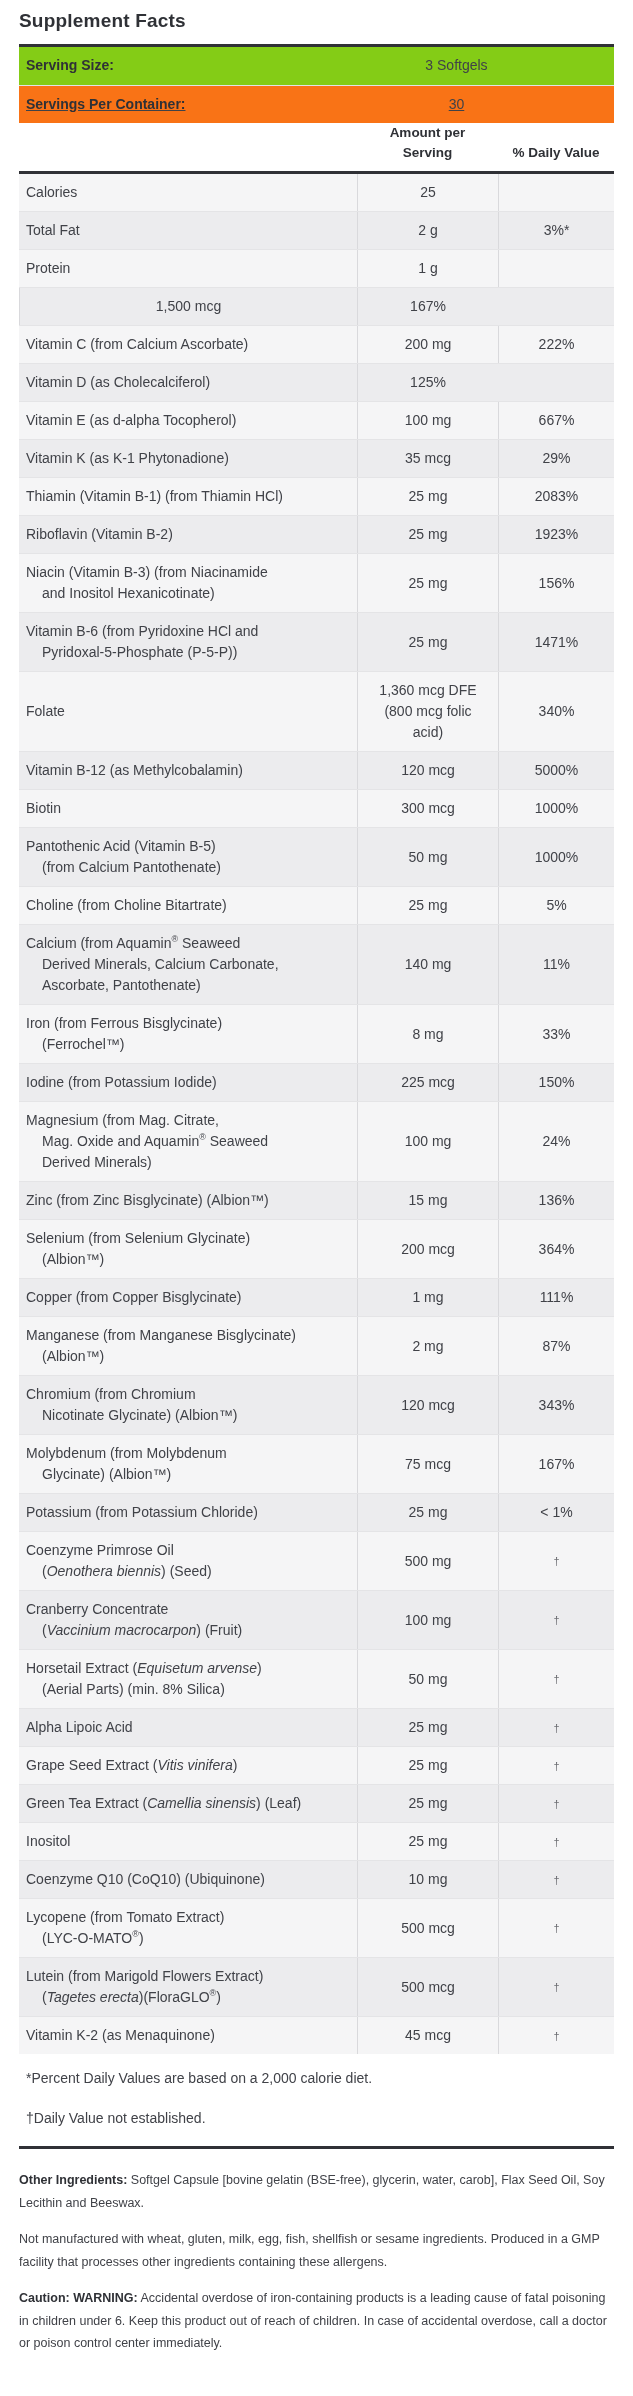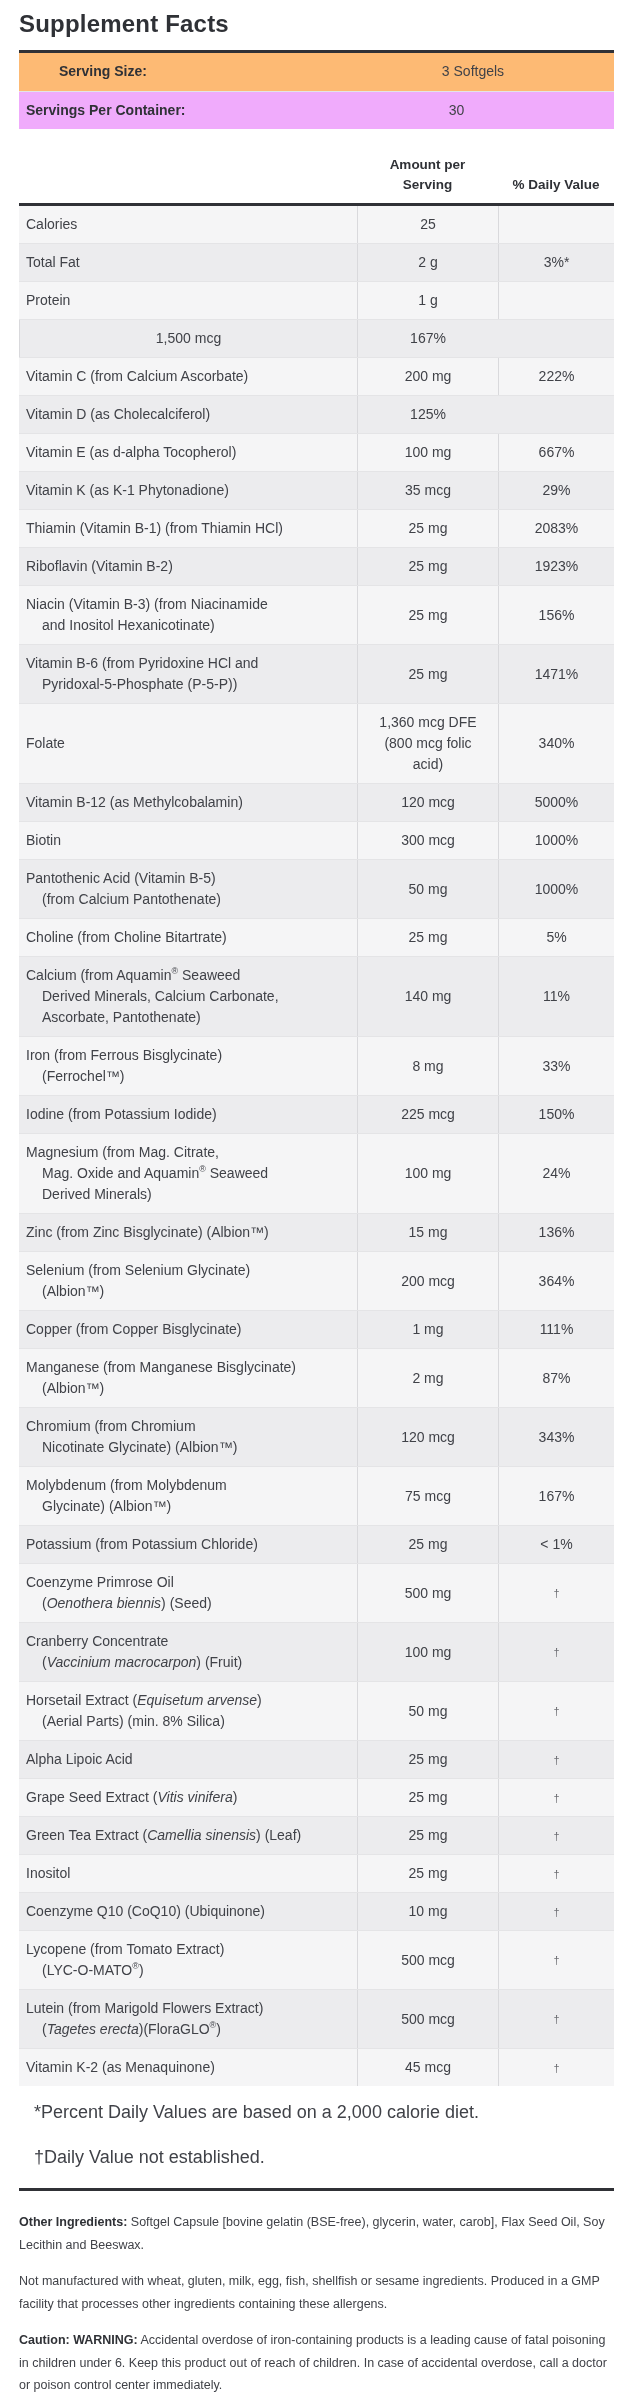--- a/index.html
+++ b/index.html
@@ -11,36 +11,35 @@
   *{box-sizing:border-box;}
   html,body{margin:0;padding:0;background:#ffffff;}
   body{
     width:633px;
     font-family:"Liberation Sans", sans-serif;
     color:var(--text);
     -webkit-font-smoothing:antialiased;
   }
   .wrap{padding:8px 19px 16px 19px;}
   .title{
-    font-size:24px;font-weight:bold;color:var(--bold);
+    font-size:19px;font-weight:bold;color:var(--bold);
     margin:2px 0 12px 0;letter-spacing:.2px;
   }
   
   .serving{border-top:3px solid var(--dark);}
   .srow{display:grid;grid-template-columns:280px 1fr;}
   .srow + .srow{border-top:1px solid var(--line);}
-  .srow.r0{background:#fdba74;padding-left:33px;}
-  .srow.r1{background:#f0abfc;}
+  .srow.r0{background:#84cc16;}
+  .srow.r1{background:#f97316;text-decoration:underline;}
   .scell{padding:9px 7px;font-size:14px;line-height:1.4;}
   .slabel{font-weight:bold;color:var(--bold);}
   .svalue{text-align:center;}
   
   .colhead{
     display:grid;grid-template-columns:338px 141px 116px;
-    margin-top:26px;
   }
   .colhead .hcell{
     font-weight:bold;color:var(--bold);font-size:13.5px;line-height:1.45;
     display:flex;align-items:flex-end;justify-content:center;text-align:center;
     padding-bottom:9px;
   }
   .colhead .h-amount .inner{max-width:82px;}
   
   .facts{border-top:3px solid var(--dark);}
   .frow{display:grid;grid-template-columns:338px 141px 116px;}
@@ -50,21 +49,21 @@
   .cell{padding:8px 4px;font-size:14px;line-height:1.5;display:flex;flex-direction:column;justify-content:center;}
   .cell.name{padding-left:7px;padding-right:4px;align-items:flex-start;}
   .cell.amount,.cell.dv{border-left:1px solid var(--divider);align-items:center;text-align:center;}
   .cell .inner{max-width:102px;margin:0 auto;}
   .nl{display:block;}
   .nl-cont{padding-left:16px;}
   .cell sup{font-size:9px;line-height:0;}
   .cell.dv.dagger .inner{font-size:11px;color:var(--muted);}
   
   .footnotes{padding:4px 0 2px 0;}
-  .footnote{font-size:18px;color:var(--text);padding:12px 7px;margin-left:8px;}
+  .footnote{font-size:14px;color:var(--text);padding:12px 7px;}
   .rule{border:none;border-top:3px solid var(--dark);margin:6px 0 0 0;}
   
   .otherinfo{padding-top:20px;}
   .para{font-size:12.5px;line-height:1.8;margin:0 0 14px 0;color:var(--text);}
   .para b{color:var(--bold);margin-top:28px;}
 </style>
 </head>
 <body>
 
 <div class="wrap">

